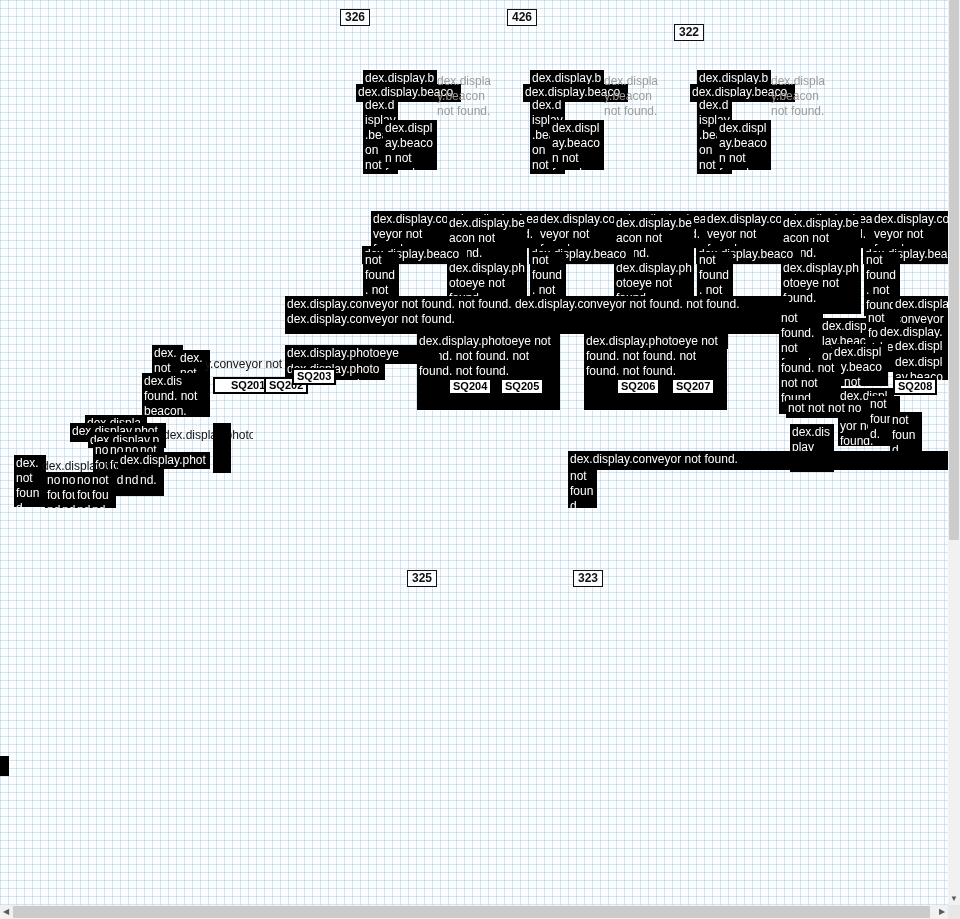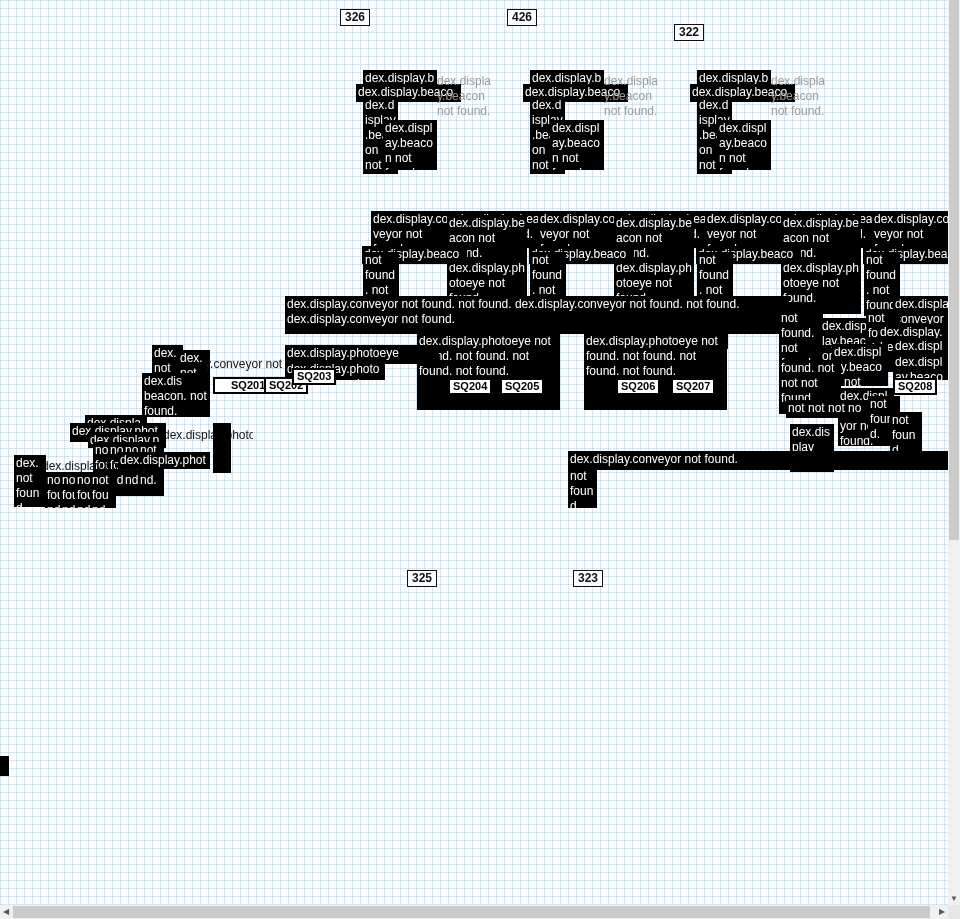--- a/index.html
+++ b/index.html
@@ -88,21 +88,21 @@
         <div class="err " style="left: 790px; top: 424px; width: 40px; height: 46px;">dex.display not found.</div>
         <div class="err " style="left: 434px; top: 330px; width: 122px; height: 17px;">dex.display.photoeye not found.</div>
         <div class="err " style="left: 602px; top: 330px; width: 122px; height: 17px;">dex.display.photoeye not found.</div>
         <div class="err " style="left: 417px; top: 333px; width: 139px; height: 75px;">dex.display.photoeye not found. not found. not found. not found.</div>
         <div class="err " style="left: 584px; top: 333px; width: 139px; height: 75px;">dex.display.photoeye not found. not found. not found. not found.</div>
         <div class="err " style="left: 285px; top: 345px; width: 150px; height: 17px;">dex.display.photoeye dex.display.photoeye</div>
         <div class="err " style="left: 285px; top: 361px; width: 96px; height: 17px;">dex.display.photoeye not found.</div>
         <div class="err " style="left: 152px; top: 345px; width: 27px; height: 55px;">dex. not found.</div>
         <div class="err " style="left: 178px; top: 350px; width: 28px; height: 46px;">dex. not found.</div>
         <div class="err plain" style="left: 205px; top: 357px; width: 112px; height: 14px;">y.conveyor not</div>
-        <div class="err " style="left: 142px; top: 373px; width: 64px; height: 42px;">dex.dis beacon. not found.</div>
+        <div class="err " style="left: 142px; top: 373px; width: 64px; height: 42px;">dex.dis found. not beacon.</div>
         <div class="err " style="left: 85px; top: 415px; width: 58px; height: 16px;">dex.display.photoeye not found.</div>
         <div class="err " style="left: 70px; top: 423px; width: 92px; height: 17px;">dex.display.photoeye not found.</div>
         <div class="err plain" style="left: 163px; top: 428px; width: 90px; height: 13px;">dex.display.photoeye</div>
         <div class="err " style="left: 88px; top: 432px; width: 74px; height: 14px;">dex.display.photoeye not found.</div>
         <div class="err " style="left: 93px; top: 442px; width: 22px; height: 52px;">not found.</div>
         <div class="err " style="left: 108px; top: 442px; width: 22px; height: 52px;">not found.</div>
         <div class="err " style="left: 123px; top: 442px; width: 22px; height: 52px;">not found.</div>
         <div class="err " style="left: 138px; top: 442px; width: 22px; height: 52px;">not found.</div>
         <div class="err " style="left: 213px; top: 423px; width: 14px; height: 48px;"></div>
         <div class="err " style="left: 14px; top: 455px; width: 28px; height: 50px;">dex. not found.</div>

